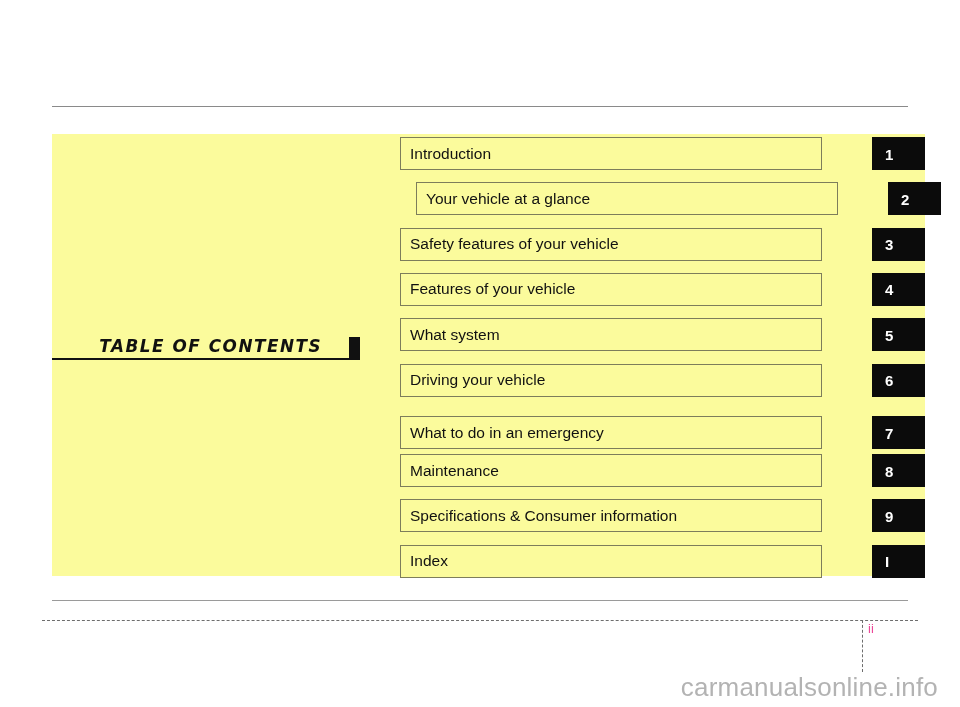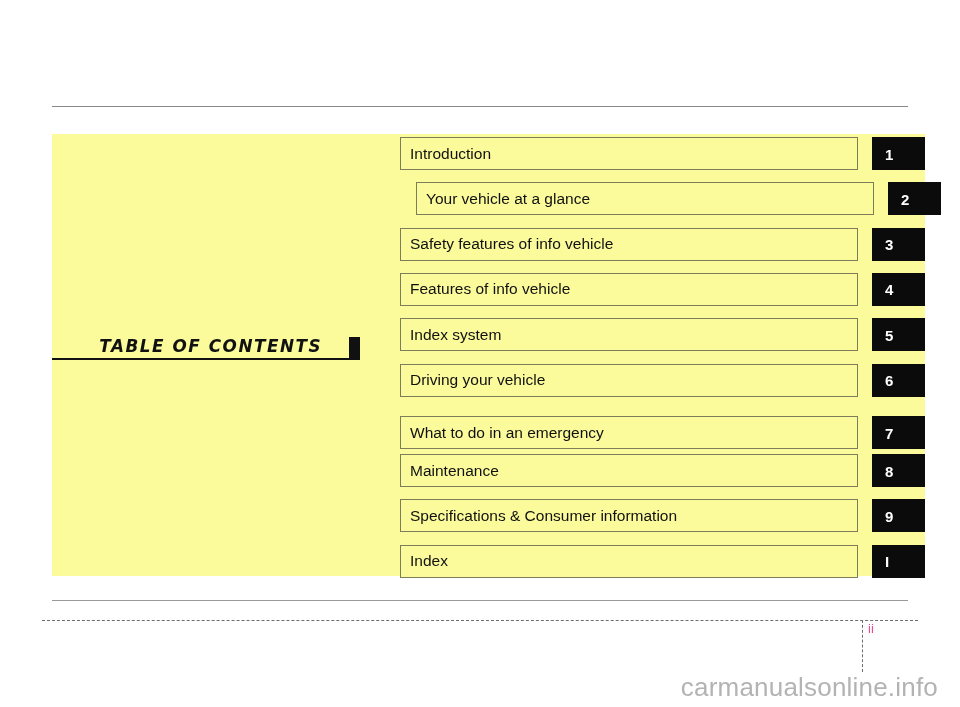--- a/index.html
+++ b/index.html
@@ -145,21 +145,21 @@
   .row {
     position: absolute;
     left: 0;
     height: 33px;
     width: 525px;
   }
   .row-box {
     position: absolute;
     left: 0;
     top: 0;
-    width: 458px;
+    width: 422px;
     height: 33px;
     box-sizing: border-box;
     border: 1.3px solid #7d7d5b;
     background: #fbfb9c;
   }
   .row-label {
     position: absolute;
     left: 9px;
     top: 50%;
     transform: translateY(-50%);
@@ -214,37 +214,37 @@
         <div class="row" style="top: 48.3px; margin-left: 16px;">
           <div class="row-box">
             <span class="row-label">Your vehicle at a glance</span>
           </div>
           <div class="row-tab">
             <span class="row-tab-num">2</span>
           </div>
         </div>
         <div class="row" style="top: 93.6px;">
           <div class="row-box">
-            <span class="row-label">Safety features of info vehicle</span>
+            <span class="row-label">Safety features of your vehicle</span>
           </div>
           <div class="row-tab">
             <span class="row-tab-num">3</span>
           </div>
         </div>
         <div class="row" style="top: 138.9px;">
           <div class="row-box">
-            <span class="row-label">Features of info vehicle</span>
+            <span class="row-label">Features of your vehicle</span>
           </div>
           <div class="row-tab">
             <span class="row-tab-num">4</span>
           </div>
         </div>
         <div class="row" style="top: 184.2px;">
           <div class="row-box">
-            <span class="row-label">Index system</span>
+            <span class="row-label">What system</span>
           </div>
           <div class="row-tab">
             <span class="row-tab-num">5</span>
           </div>
         </div>
         <div class="row" style="top: 229.5px; text-align: center;">
           <div class="row-box">
             <span class="row-label">Driving your vehicle</span>
           </div>
           <div class="row-tab">

